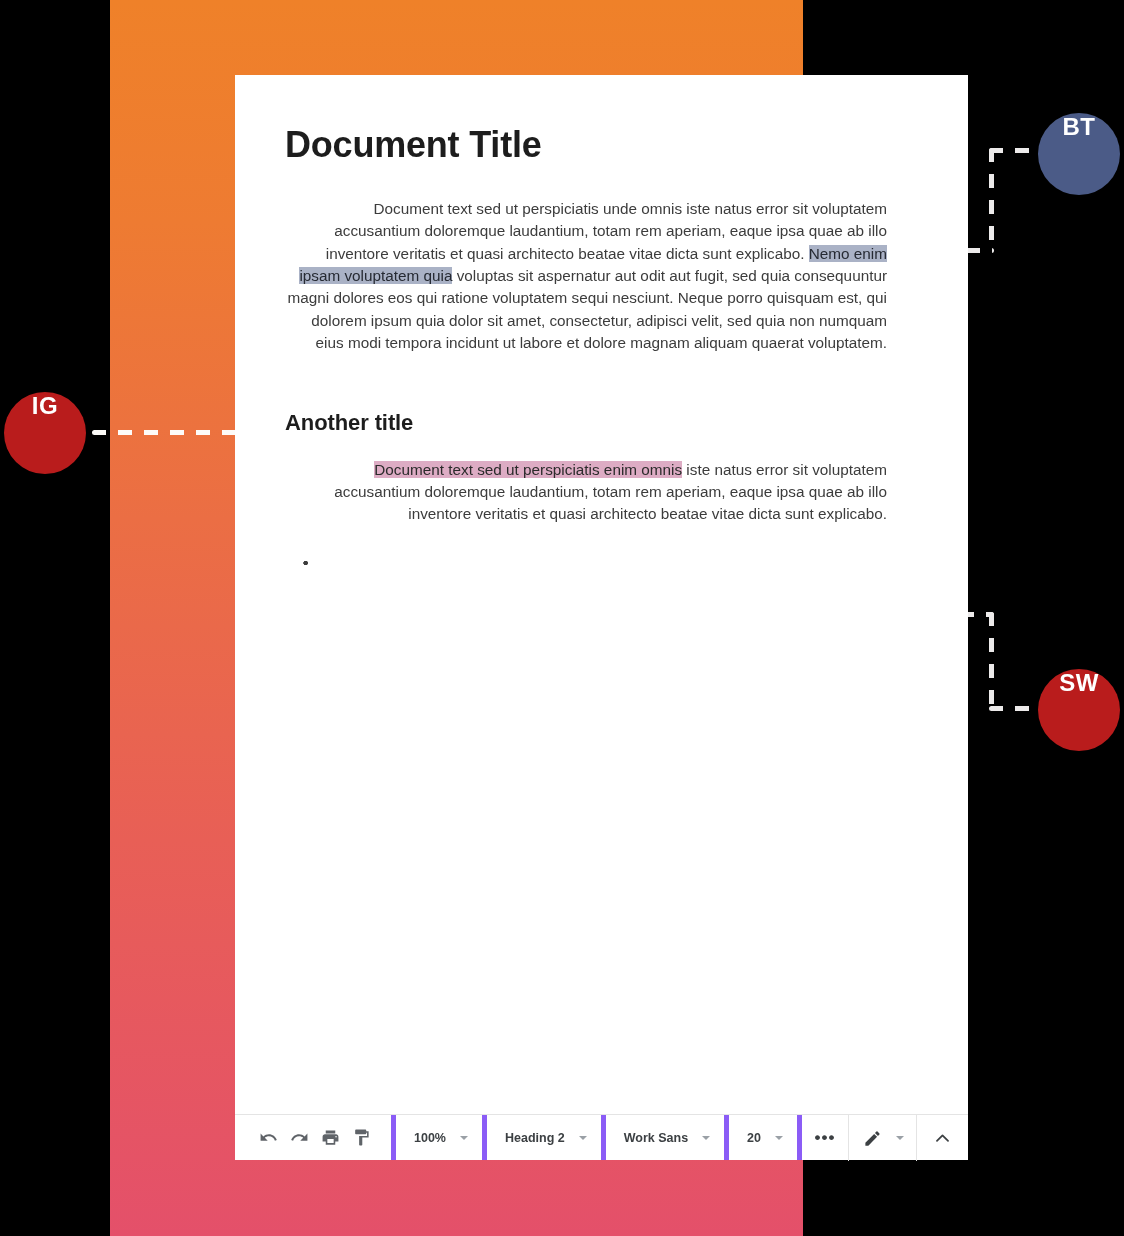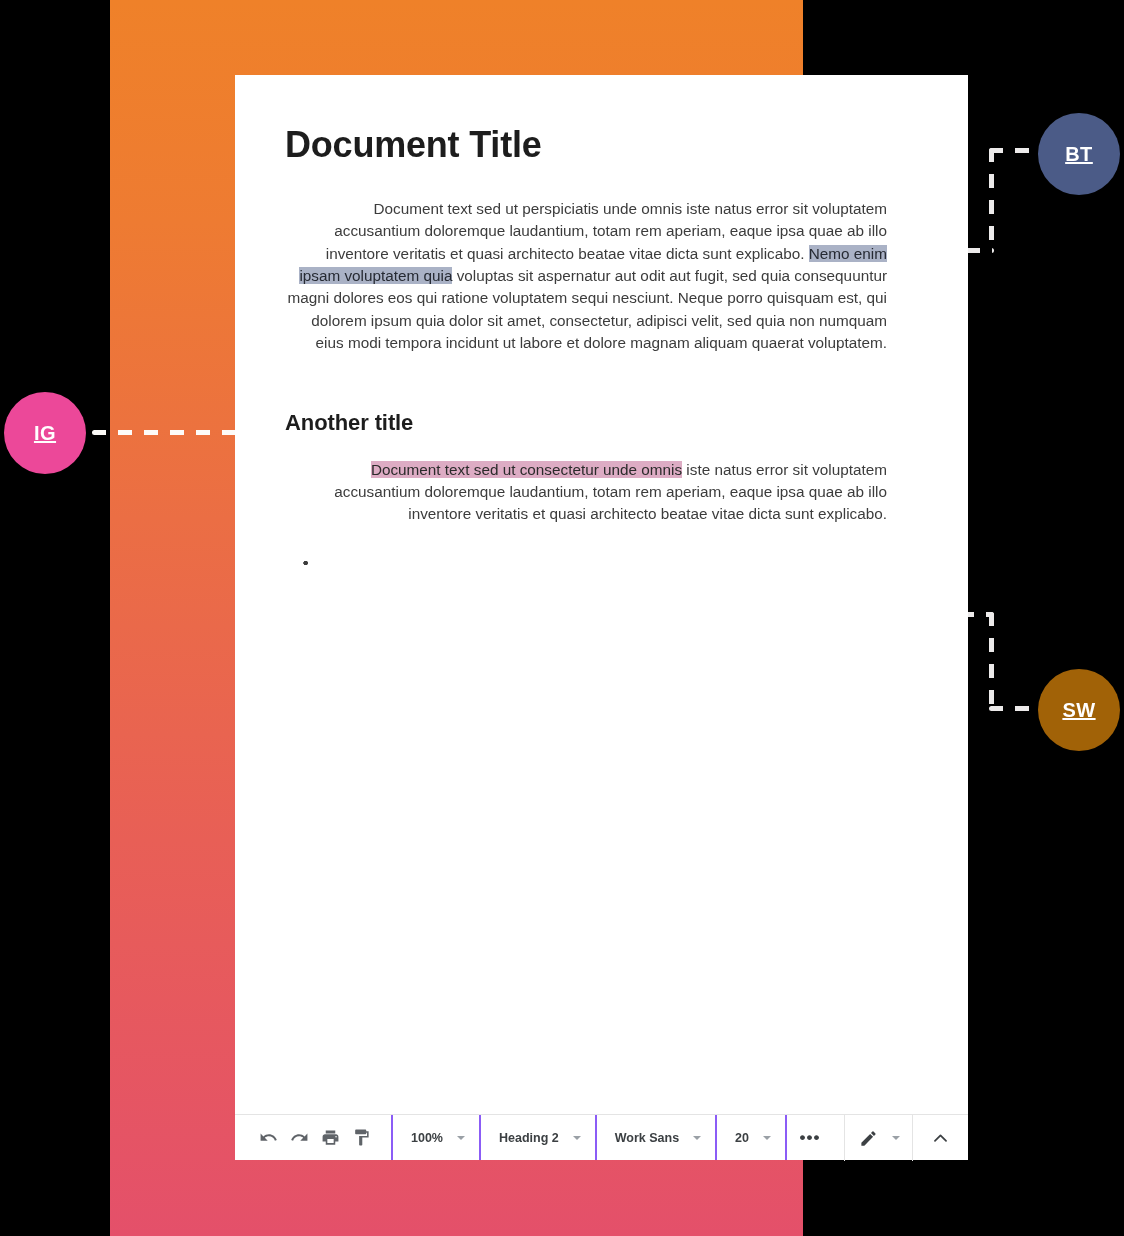--- a/index.html
+++ b/index.html
@@ -49,21 +49,21 @@
   }
   .doc-list li .li-txt{ display:inline-block; }
   .doc-list li.hl .li-txt{ background:#f2b0b0; padding:3px 6px; margin-left:-6px; }
 
   
   .toolbar{
     position:absolute; left:0; right:0; bottom:0; height:46px;
     border-top:1px solid #e4e4e4; display:flex; align-items:stretch;
     background:#fff;
   }
-  .tb-group{ display:flex; align-items:center; border-right:2px solid #8b5cf6; }
+  .tb-group{ display:flex; align-items:center; border-right:5px solid #8b5cf6; }
   .tb-group.no-div{ border-right:none; }
   .tb-icon{
     width:31px; height:46px; display:flex; align-items:center; justify-content:center;
     color:#5f6368; cursor:pointer;
   }
   .tb-icon svg{ display:block; }
   .tb-pad-l{ padding-left:18px; }
   .tb-pad-r{ padding-right:14px; }
   .tb-select{
     display:flex; align-items:center; height:46px; padding:0 14px 0 18px;
@@ -87,26 +87,26 @@
   }
   .tb-up{
     display:flex; align-items:center; justify-content:center;
     width:56px; height:46px; border-left:1px solid #e4e4e4; cursor:pointer;
     color:#3c4043;
   }
 
   
   .avatar{
     position:absolute; width:82px; height:82px; border-radius:50%;
-    display:flex; align-items:center; justify-content:center;
-    color:#fff; font-size:20px; font-weight:bold; letter-spacing:0.5px;text-decoration:underline;
+    display:flex; justify-content:center;
+    color:#fff; font-size:24px; font-weight:bold; letter-spacing:0.5px;
   }
   .av-bt{ left:1038px; top:113px; background:#4b5b87; }
-  .av-ig{ left:4px; top:392px;  background:#ec4899; }
-  .av-sw{ left:1038px; top:669px; background:#a16207; }
+  .av-ig{ left:4px; top:392px;  background:#b91c1c; }
+  .av-sw{ left:1038px; top:669px; background:#b91c1c; }
 
   
   .dash-h{
     position:absolute; height:5px; border-radius:3px;
     background-image:repeating-linear-gradient(90deg,#eceaea 0 14px, transparent 14px 26px);
   }
   .dash-v{
     position:absolute; width:5px; border-radius:3px;
     background-image:repeating-linear-gradient(180deg,#eceaea 0 14px, transparent 14px 26px);
   }
@@ -134,21 +134,21 @@
 
   <div class="doc-card">
     <div class="doc-body">
 
       <h1 class="doc-title">Document Title</h1>
 
       <p class="doc-para"><span>Document text sed ut perspiciatis unde omnis iste natus error sit voluptatem accusantium doloremque laudantium, totam rem aperiam, eaque ipsa quae ab illo inventore veritatis et quasi architecto beatae vitae dicta sunt explicabo. </span><span class="hl-gray">Nemo enim ipsam voluptatem quia</span><span> voluptas sit aspernatur aut odit aut fugit, sed quia consequuntur magni dolores eos qui ratione voluptatem sequi nesciunt. Neque porro quisquam est, qui dolorem ipsum quia dolor sit amet, consectetur, adipisci velit, sed quia non numquam eius modi tempora incidunt ut labore et dolore magnam aliquam quaerat voluptatem.</span></p>
 
       <h2 class="doc-subtitle">Another title</h2>
 
-      <p class="doc-para"><span class="hl-mauve">Document text sed ut consectetur unde omnis</span><span> iste natus error sit voluptatem accusantium doloremque laudantium, totam rem aperiam, eaque ipsa quae ab illo inventore veritatis et quasi architecto beatae vitae dicta sunt explicabo.</span></p>
+      <p class="doc-para"><span class="hl-mauve">Document text sed ut perspiciatis enim omnis</span><span> iste natus error sit voluptatem accusantium doloremque laudantium, totam rem aperiam, eaque ipsa quae ab illo inventore veritatis et quasi architecto beatae vitae dicta sunt explicabo.</span></p>
 
       <ul class="doc-list">
         <li>
           <span class="bullet">•</span>
         </li>
         <li>
           <span class="bullet">•</span>
         </li>
         <li class="hl">
           <span class="bullet">•</span>

